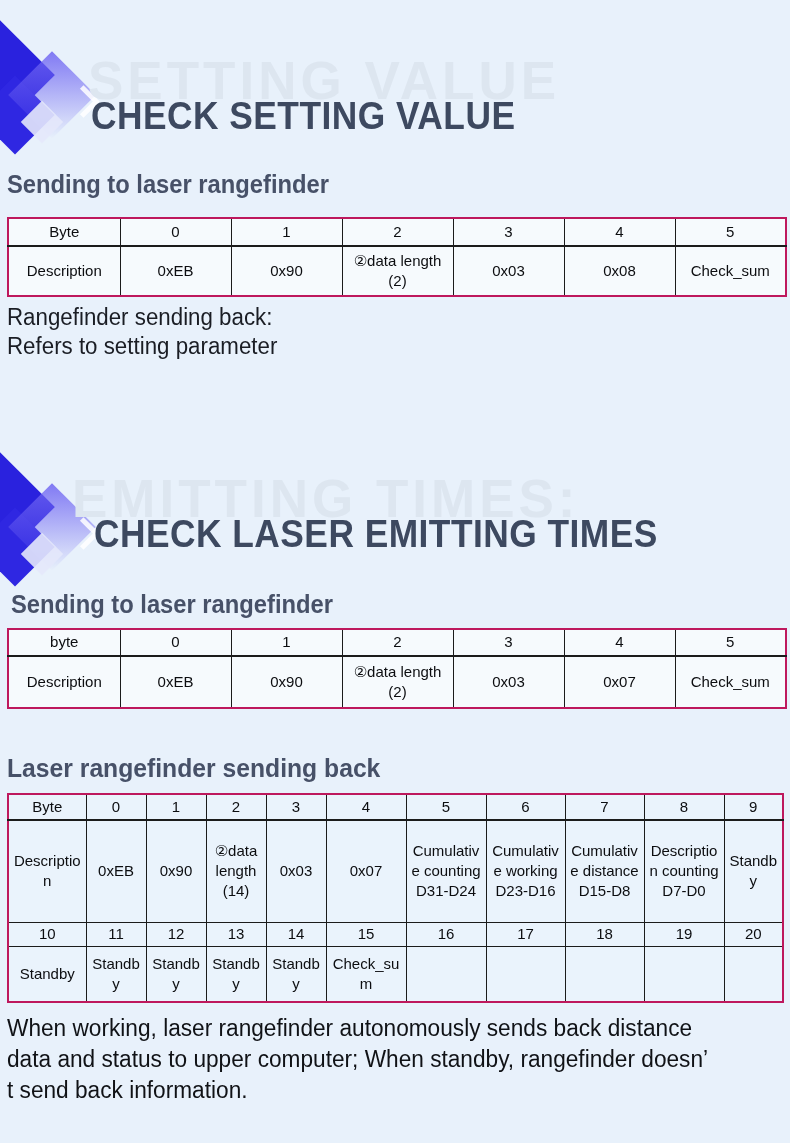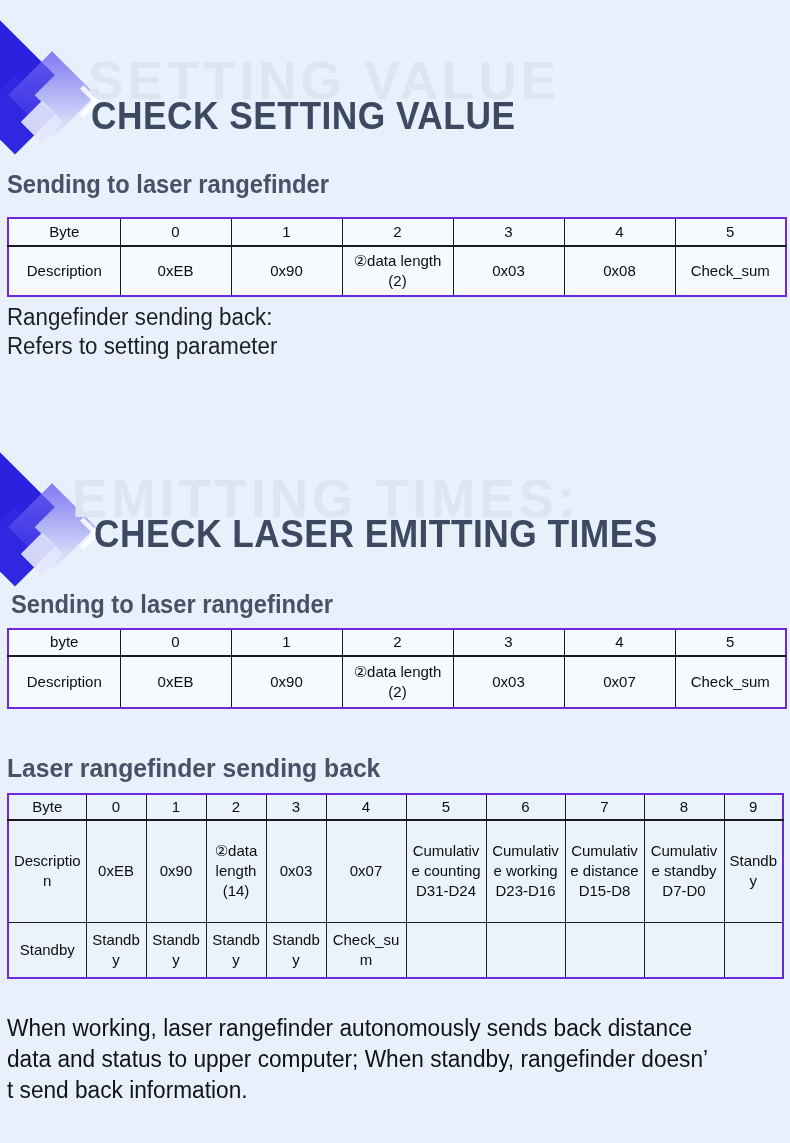--- a/index.html
+++ b/index.html
@@ -26,21 +26,21 @@
   .sub{position:absolute;font-weight:700;font-size:25px;line-height:1.2;color:#475168;
       transform:scaleX(.95);transform-origin:left top;white-space:nowrap;}
   .note{position:absolute;font-weight:400;font-size:23px;line-height:1.22;color:#1a1d24;
       transform:scaleX(.97);transform-origin:left top;white-space:nowrap;}
   .para{position:absolute;left:7px;width:782px;font-weight:400;font-size:23px;line-height:31px;
       color:#101216;transform:scaleX(.985);transform-origin:left top;}
   .para div{white-space:nowrap;}
 
   
   table.tbl{position:absolute;border-collapse:collapse;table-layout:fixed;
-      border:2px solid #6d28d9;}
+      border:2px solid #be185d;}
   table.tbl td{border:1.5px solid #1b1b1b;text-align:center;vertical-align:middle;
       font-size:15px;line-height:1.35;color:#0c0d10;padding:1px 2px;
       word-wrap:break-word;overflow-wrap:break-word;
       font-family:"Liberation Sans","DejaVu Sans",sans-serif;}
   table.tbl tr.hdr td{border-bottom-width:2.5px;}
   .t-small{background:#f6fafd;}
   .t-big{background:#eaf3fc;}
 </style>
 </head>
 <body>
@@ -171,22 +171,35 @@
     <tr style="height:102px;">
       <td>Description</td>
       <td>0xEB</td>
       <td>0x90</td>
       <td>②data length (14)</td>
       <td>0x03</td>
       <td>0x07</td>
       <td>Cumulative counting D31-D24</td>
       <td>Cumulative working D23-D16</td>
       <td>Cumulative distance D15-D8</td>
-      <td>Cumulative standby D7-D0</td>
-      <td>Standby</td>
+      <td>Description counting D7-D0</td>
+      <td>Standby</td>
+    </tr>
+    <tr style="height:24px;">
+      <td>10</td>
+      <td>11</td>
+      <td>12</td>
+      <td>13</td>
+      <td>14</td>
+      <td>15</td>
+      <td>16</td>
+      <td>17</td>
+      <td>18</td>
+      <td>19</td>
+      <td>20</td>
     </tr>
     <tr style="height:56px;">
       <td>Standby</td>
       <td>Standby</td>
       <td>Standby</td>
       <td>Standby</td>
       <td>Standby</td>
       <td>Check_sum</td>
       <td></td>
       <td></td>

